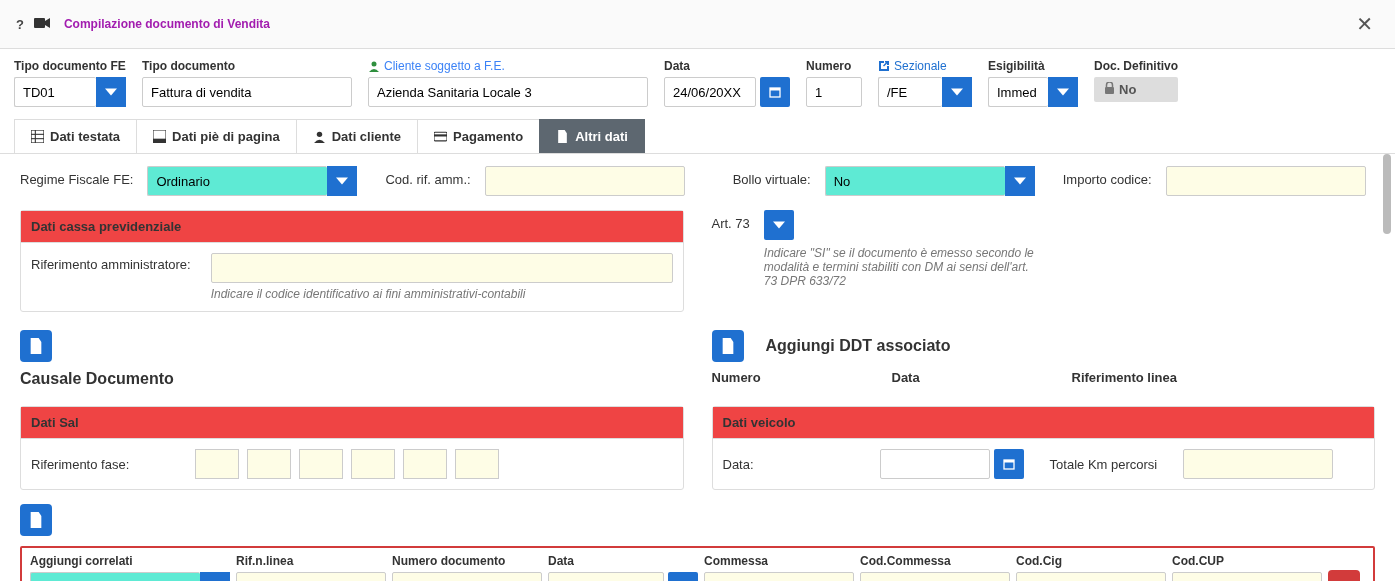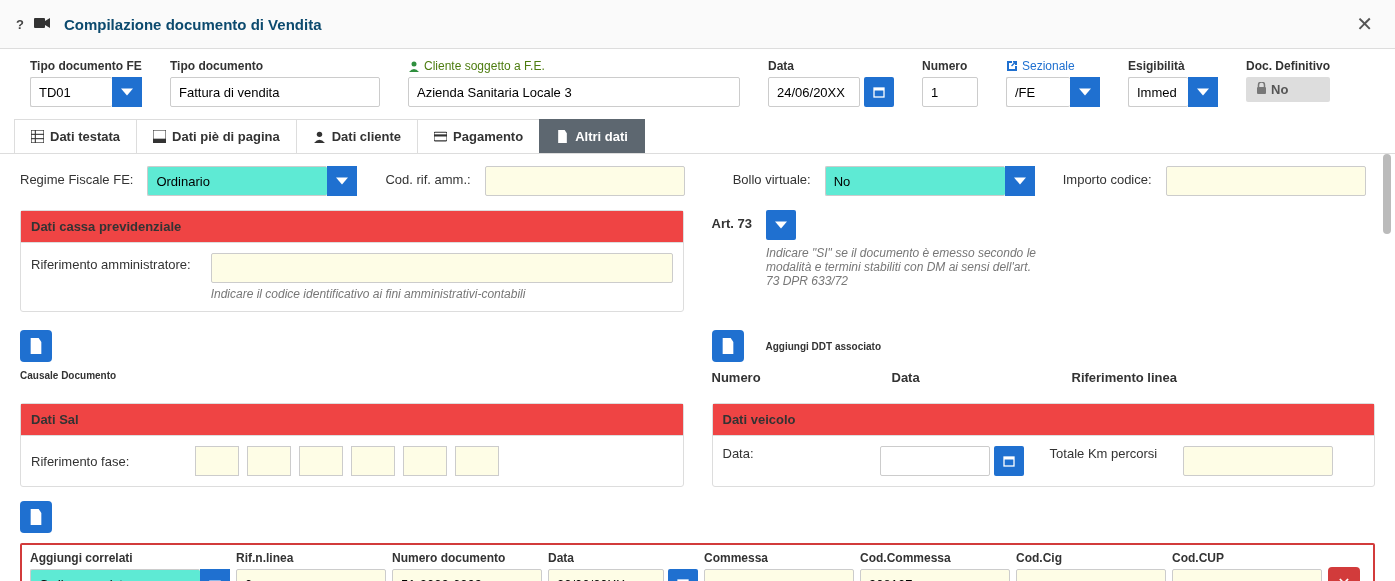--- a/index.html
+++ b/index.html
@@ -1,51 +1,51 @@
 <!DOCTYPE html>
 <html><head>
 <meta charset="utf-8">
 <style>
 * { box-sizing: border-box; margin: 0; padding: 0; }
 body { font-family: Arial, Helvetica, sans-serif; font-size: 13px; color: #333; background: #fff; width: 1395px; }
 .modal-header { display: flex; align-items: center; padding: 12px 16px; border-bottom: 1px solid #ddd; background: #fafafa; }
 .modal-header .icons { margin-right: 14px; display: flex; gap: 10px; color: #444; }
-.modal-header h1 { font-size: 15px; font-weight: bold; color: #0c4a6e; flex: 1; }
+.modal-header h1 { font-size: 12px; font-weight: bold; color: #a21caf; flex: 1; }
 .modal-close { font-size: 20px; color: #555; cursor: pointer; padding: 0 6px; }
-.header-row { display: flex; gap: 28px; padding: 10px 30px 8px; align-items: flex-start; flex-wrap: wrap;}
+.header-row { display: flex; gap: 16px; padding: 10px 14px 8px; align-items: flex-start; flex-wrap: wrap;}
 .field { display: flex; flex-direction: column; gap: 4px; }
 .field-label { font-size: 12px; font-weight: bold; color: #333; white-space: nowrap; }
 .input-text { height: 30px; padding: 4px 8px; border: 1px solid #ccc; border-radius: 2px; font-size: 13px; background: #fff; }
 .input-yellow { background: #fefde6; }
 .input-green { background: #5eead4; }
 .combo { display: flex; }
 .combo .input-text { border-right: none; }
 .combo-btn { width: 30px; height: 30px; background: #1f70d0; color: #fff; border: none; display: flex; align-items: center; justify-content: center; cursor: pointer; }
 .combo-btn svg, .icon-btn svg { width: 12px; height: 12px; fill: #fff; }
 .icon-btn { width: 30px; height: 30px; background: #1f70d0; color:#fff; border:none; display:flex; align-items:center; justify-content:center; cursor:pointer; border-radius:2px;}
 .with-btn { display:flex; gap:4px;}
 .link-label { color: #1f70d0; font-size: 12px; font-weight: normal; display:flex; align-items:center; gap:4px;}
-.green-label { color: #4d7c0f; font-size:12px; display:flex; align-items:center; gap:4px;}
+.green-label { color: #3b82f6; font-size:12px; display:flex; align-items:center; gap:4px;}
 .doc-def { display:flex; align-items:center; gap:4px; background:#ddd; padding:5px 10px; border-radius:2px; color:#555; font-weight:bold;}
 .tabs { display:flex; padding: 0 14px; border-bottom: 1px solid #ddd; margin-top:4px;}
 .tab { padding: 9px 16px; border:1px solid #ddd; border-bottom:none; background:#fff; color:#333; font-weight:bold; font-size:13px; cursor:pointer; display:flex; align-items:center; gap:6px; margin-right:-1px;}
 .tab.active { background:#5d6770; color:#fff; border-color:#5d6770;}
 .tab svg { width:13px; height:13px; fill: currentColor; }
 .body-area { padding: 12px 20px; position:relative; }
 .row { display:flex; gap: 28px; align-items:flex-start; margin-bottom: 14px; flex-wrap: wrap;}
 .lbl { font-size:13px; color:#333; padding-top:6px;}
 .panel { border:1px solid #ddd; border-radius:3px; }
 .panel-header { padding:8px 10px; border-bottom:1px solid #ddd; font-weight:bold; font-size:13px; background:#ef4444;}
 .panel-body { padding: 10px; }
 .hint { font-style: italic; color:#777; font-size:12px;}
 .two-col { display:flex; gap: 28px; }
 .two-col > div { flex:1; }
 .add-btn { width:32px; height:32px; background:#1f70d0; border:none; border-radius:4px; display:flex; align-items:center; justify-content:center; cursor:pointer;}
 .add-btn svg { width:16px; height:16px; fill:#fff;}
-.sub-title { font-weight:bold; font-size:10px; margin-left:10px;}
+.sub-title { font-weight:bold; font-size:16px; margin-left:10px;}
 .flex-section { display:flex; align-items:center; gap:12px; margin-bottom:8px;}
 .small-input { width:44px; height:30px; border:1px solid #ccc; background:#fefde6; }
 .correlated { border: 2px solid #d23b3b; padding: 6px 8px 8px; border-radius:2px; margin-top:10px;}
 .corr-grid { display:flex; gap:6px; align-items:flex-end;}
 .corr-col { display:flex; flex-direction:column; gap:4px;}
 .corr-col .hdr { font-size:12px; font-weight:bold;}
 .del-btn { width:32px; height:32px; background:#d23b3b; border:none; border-radius:4px; color:#fff; display:flex; align-items:center; justify-content:center; cursor:pointer; font-size:16px;}
 .scrollbar-fake { position:absolute; right:2px; top:0; bottom:0; width:12px;}
 .scrollbar-fake .thumb { position:absolute; top:0; width:8px; height:80px; background:#bbb; border-radius:4px; right:2px;}
 .ddt-headers { display:flex; margin-top:8px;}
@@ -85,21 +85,21 @@
     <input class="input-text" style="width: 210px;" value="Fattura di vendita">
   </div>
   <div class="field">
     <span class="green-label">
       <svg width="12" height="12" viewBox="0 0 12 12">
           <circle cx="6" cy="4" r="2.5" fill="#2f8f3e"></circle>
           <path d="M1 12 Q6 6 11 12 Z" fill="#2f8f3e"></path>
         </svg>
       <span>Cliente soggetto a F.E.</span>
     </span>
-    <input class="input-text" style="width: 332px;" value="Azienda Sanitaria Locale 3">
+    <input class="input-text" style="width: 280px;" value="Azienda Sanitaria Locale 3">
   </div>
   <div class="field">
     <span class="field-label">Data</span>
     <div class="with-btn">
       <input class="input-text" style="width: 92px;" value="24/06/20XX">
       <button class="icon-btn">
         <svg viewBox="0 0 12 12">
             <rect x="1" y="2" width="10" height="9" fill="none" stroke="#fff" stroke-width="1.3"></rect>
             <rect x="1" y="2" width="10" height="2.5" fill="#fff"></rect>
           </svg>
@@ -232,21 +232,21 @@
             <div style="flex:1;">
               <input class="input-text input-yellow" style="width: 100%; margin-bottom: 4px;">
               <div class="hint">Indicare il codice identificativo ai fini amministrativi-contabili</div>
             </div>
           </div>
         </div>
       </div>
     </div>
     <div>
       <div style="display:flex; gap:14px; align-items:flex-start;">
-        <span class="lbl" style="font-weight:bold; padding-top:6px;">Art. 73</span>
+        <span class="lbl" style="font-weight:normal; padding-top:6px;">Art. 73</span>
         <div>
           <div class="combo">
             <button class="combo-btn" style="border-radius:2px;">
                 <svg viewBox="0 0 10 10">
                   <path d="M0 2 L10 2 L5 8 Z"></path>
                 </svg>
               </button>
           </div>
           <div class="hint" style="margin-top:6px; max-width:280px;">Indicare "SI" se il documento è emesso secondo le modalità e termini stabiliti con DM ai sensi dell'art. 73 DPR 633/72</div>
         </div>
@@ -298,21 +298,21 @@
               <input class="small-input" style="">
             </div>
           </div>
         </div>
       </div>
     </div>
     <div>
       <div class="panel">
         <div class="panel-header">Dati veicolo</div>
         <div class="panel-body">
-          <div style="display:flex; gap:26px; ">
+          <div style="display:flex; gap:26px; align-items:center;">
             <span class="lbl" style="padding-top:0;">Data:</span>
             <div class="with-btn" style="margin-left:100px;">
               <input class="input-text" style="width: 110px;">
               <button class="icon-btn">
                 <svg viewBox="0 0 12 12">
                     <rect x="1" y="2" width="10" height="9" fill="none" stroke="#fff" stroke-width="1.3"></rect>
                     <rect x="1" y="2" width="10" height="2.5" fill="#fff"></rect>
                   </svg>
               </button>
             </div>

